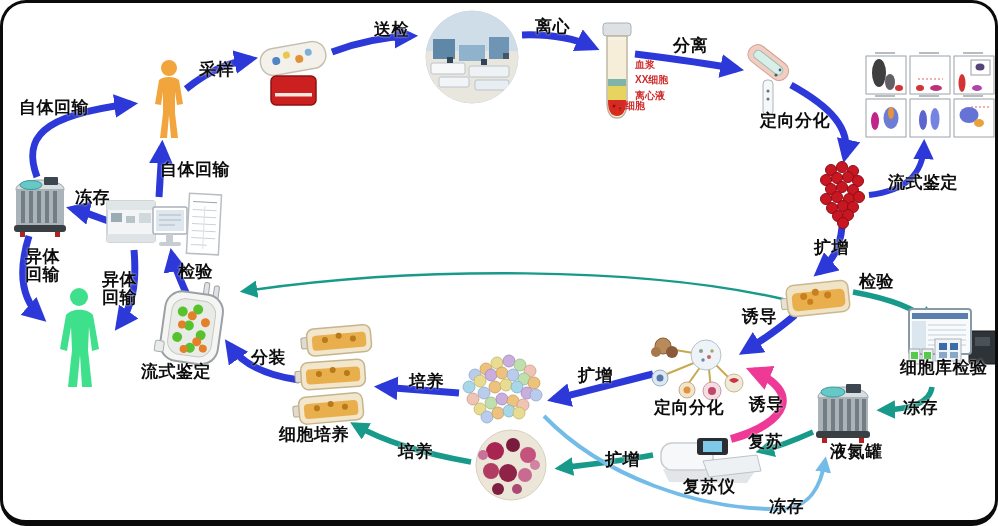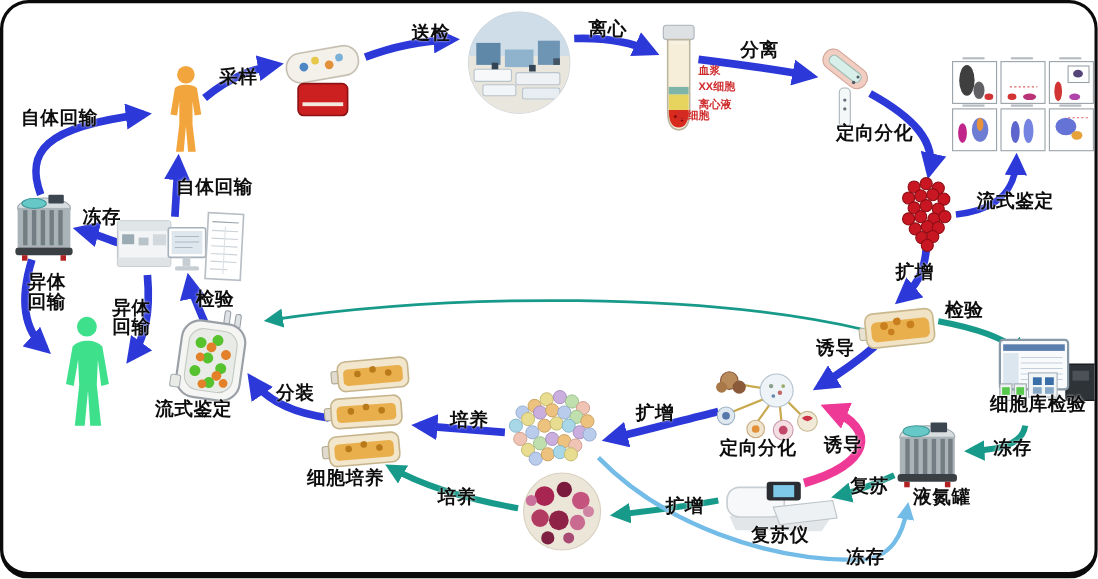--- a/index.html
+++ b/index.html
@@ -440,21 +440,21 @@
   <div class="lbl" style="left:532px;top:15px">离心</div>
   <div class="lbl" style="left:670px;top:34px">分离</div>
   <div class="lbl" style="left:757px;top:109px">定向分化</div>
   <div class="lbl" style="left:885px;top:171px">流式鉴定</div>
   <div class="lbl" style="left:811px;top:236px">扩增</div>
   <div class="lbl" style="left:856px;top:270px">检验</div>
   <div class="lbl" style="left:739px;top:305px">诱导</div>
   <div class="lbl" style="left:897px;top:356px">细胞库检验</div>
   <div class="lbl" style="left:900px;top:396px">冻存</div>
   <div class="lbl" style="left:827px;top:440px">液氮罐</div>
-  <div class="lbl" style="left:770px;top:430px">复苏</div>
+  <div class="lbl" style="left:745px;top:430px">复苏</div>
   <div class="lbl" style="left:680px;top:475px">复苏仪</div>
   <div class="lbl" style="left:766px;top:495px">冻存</div>
   <div class="lbl" style="left:746px;top:393px">诱导</div>
   <div class="lbl" style="left:651px;top:396px">定向分化</div>
   <div class="lbl" style="left:575px;top:364px">扩增</div>
   <div class="lbl" style="left:602px;top:448px">扩增</div>
   <div class="lbl" style="left:406px;top:370px">培养</div>
   <div class="lbl" style="left:395px;top:440px">培养</div>
   <div class="lbl" style="left:276px;top:423px">细胞培养</div>
   <div class="lbl" style="left:248px;top:346px">分装</div>

